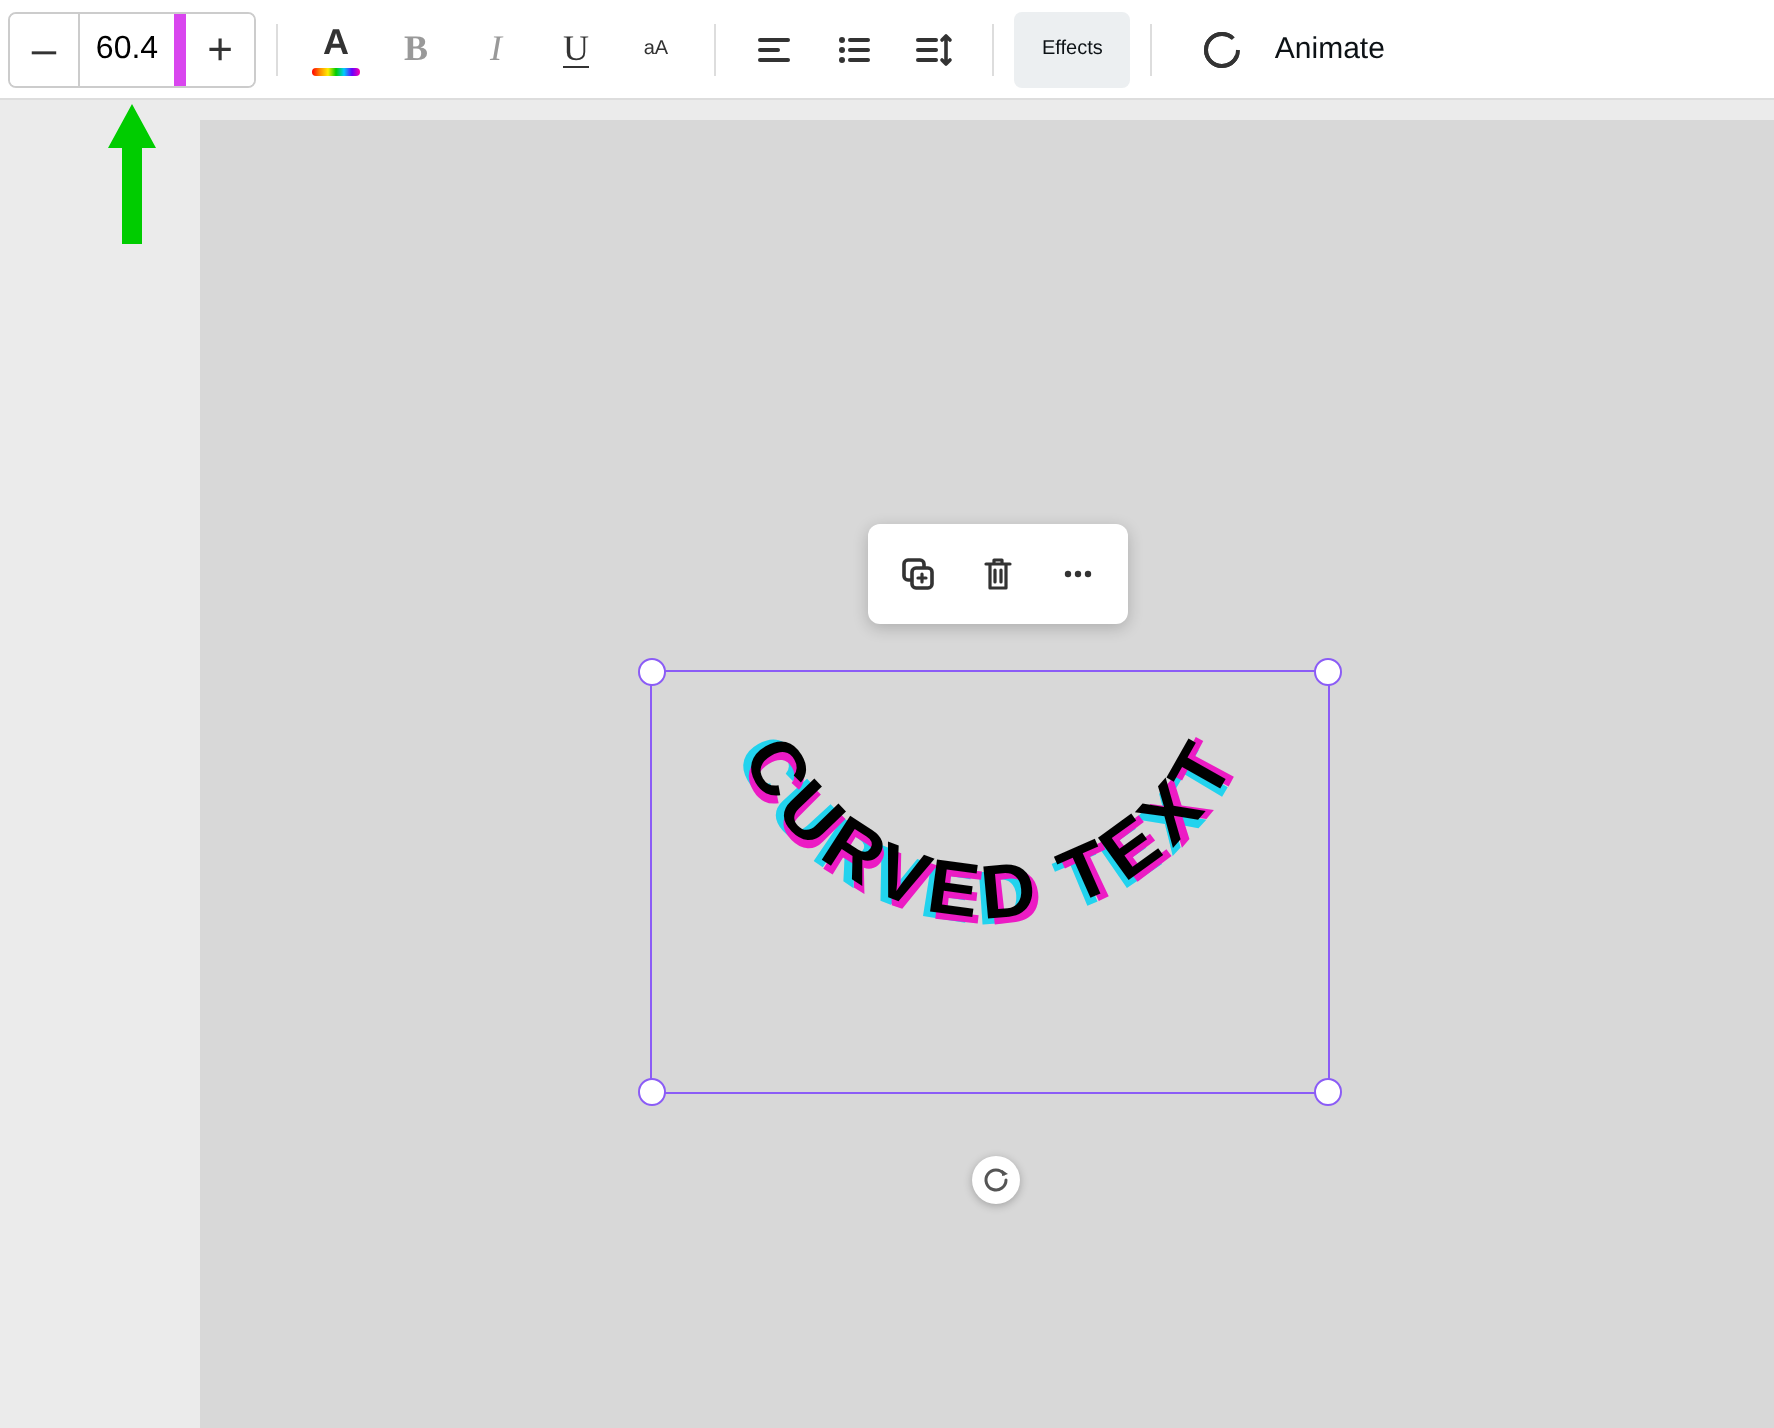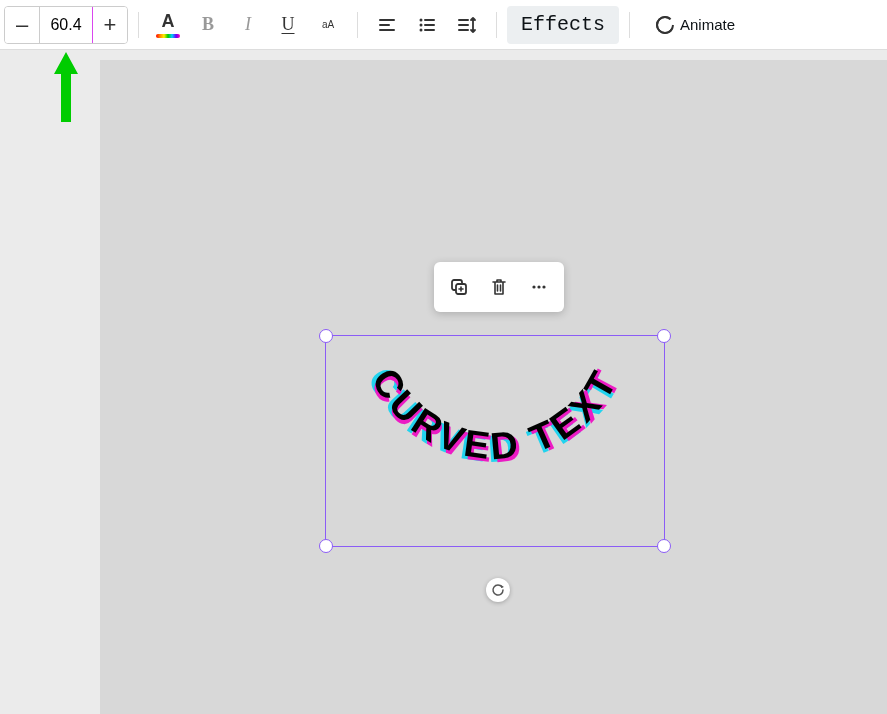--- a/index.html
+++ b/index.html
@@ -43,21 +43,21 @@
       color: #333;
       display: flex;
       align-items: center;
       justify-content: center;
     }
     .size-input {
       width: 54px;
       height: 36px;
       border: none;
       border-left: 1px solid #ccc;
-      border-right: 1px solid #d946ef;
+      border-right: 6px solid #d946ef;
       text-align: center;
       font-size: 16px;
       font-weight: 500;
       color: #000;
       background: #fff;
     }
     .divider {
       width: 1px;
       height: 26px;
       background: #ddd;
@@ -91,30 +91,29 @@
     .bold-glyph { font-weight: 800; font-size: 18px; color: #999; font-family: Georgia, serif; }
     .italic-glyph { font-style: italic; font-size: 18px; color: #999; font-family: Georgia, serif; }
     .underline-glyph { text-decoration: underline; font-size: 18px; font-family: Georgia, serif; text-underline-offset: 3px; }
     .case-glyph { font-size: 10px; }
     .effects-btn {
       padding: 0 14px;
       height: 38px;
       background: #eceff1;
       border: none;
       border-radius: 4px;
-      font-size: 20px;
+      font-size: 10px;
       color: #0d1216;
       cursor: pointer;
       font-weight: 400;
-      font-family: Liberation Mono, monospace;
     }
     .animate-btn {
       display: flex;
       align-items: center;
-      gap: 4px;
+      gap: 15px;
       padding: 0 14px;
       height: 38px;
       background: transparent;
       border: none;
       border-radius: 4px;
       font-size: 15px;
       color: #0d1216;
       cursor: pointer;
     }
 

